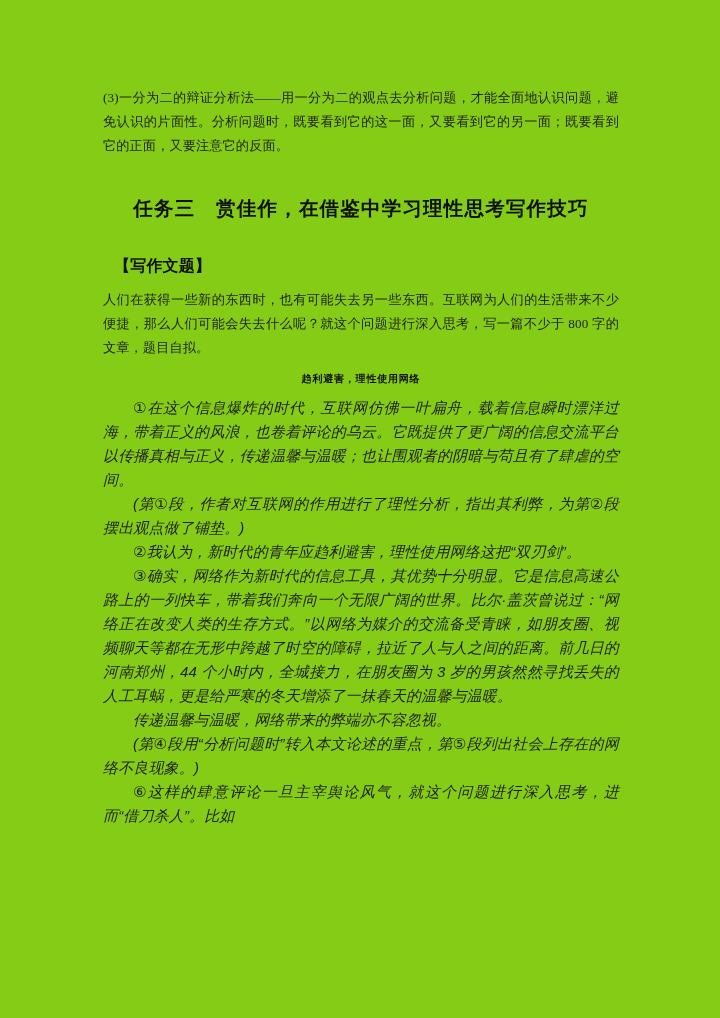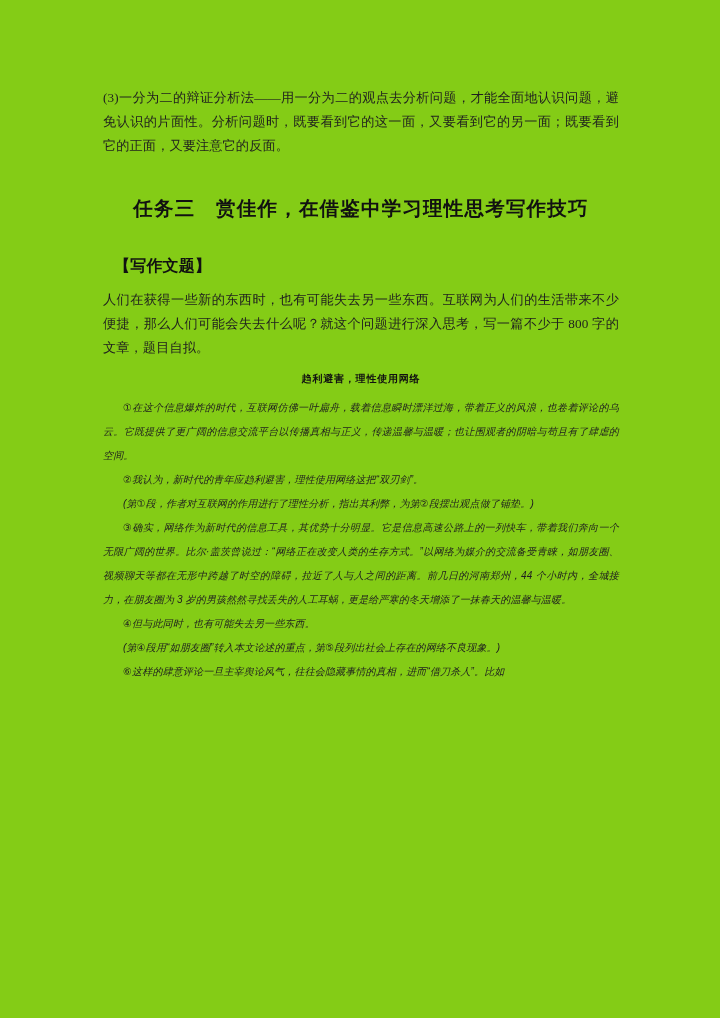--- a/index.html
+++ b/index.html
@@ -84,21 +84,21 @@
     letter-spacing: 0.8px;
     color: #111111;
   }
   .essay-title-wrap {
     margin-top: 8px;
     margin-bottom: 6px;
   }
 
   .para-kai {
     font-family: "Liberation Sans", "DejaVu Sans", sans-serif;
-    font-size: 10px;
+    font-size: 15px;
     line-height: 24px;
     text-align: justify;
     text-justify: inter-character;
     margin: 0;
     text-indent: 2em;
     letter-spacing: 0.15px;
     color: #1f1f1f;
     font-style: italic;
   }
   .para-kai.note {
@@ -130,23 +130,23 @@
     </div>
 
     <div>
 
       <div class="essay-title-wrap">
         <p class="essay-title">趋利避害，理性使用网络</p>
       </div>
 
       <div id="essay-paragraphs">
           <p class="para-kai">①在这个信息爆炸的时代，互联网仿佛一叶扁舟，载着信息瞬时漂洋过海，带着正义的风浪，也卷着评论的乌云。它既提供了更广阔的信息交流平台以传播真相与正义，传递温馨与温暖；也让围观者的阴暗与苟且有了肆虐的空间。</p>
+          <p class="para-kai note">(第①段，作者对互联网的作用进行了理性分析，指出其利弊，为第②段摆出观点做了铺垫。)</p>
           <p class="para-kai">②我认为，新时代的青年应趋利避害，理性使用网络这把“双刃剑”。</p>
-          <p class="para-kai note">(第①段，作者对互联网的作用进行了理性分析，指出其利弊，为第②段摆出观点做了铺垫。)</p>
           <p class="para-kai">③确实，网络作为新时代的信息工具，其优势十分明显。它是信息高速公路上的一列快车，带着我们奔向一个无限广阔的世界。比尔·盖茨曾说过：“网络正在改变人类的生存方式。”以网络为媒介的交流备受青睐，如朋友圈、视频聊天等都在无形中跨越了时空的障碍，拉近了人与人之间的距离。前几日的河南郑州，44 个小时内，全城接力，在朋友圈为 3 岁的男孩然然寻找丢失的人工耳蜗，更是给严寒的冬天增添了一抹春天的温馨与温暖。</p>
-          <p class="para-kai">④但与此同时，也有可能失去另一些东西。</p>
-          <p class="para-kai note">(第④段用“如朋友圈”转入本文论述的重点，第⑤段列出社会上存在的网络不良现象。)</p>
-          <p class="para-kai">⑥这样的肆意评论一旦主宰舆论风气，往往会隐藏事情的真相，进而“借刀杀人”。比如</p>
+          <p class="para-kai">传递温馨与温暖，网络带来的弊端亦不容忽视。</p>
+          <p class="para-kai note">(第④段用“分析问题时”转入本文论述的重点，第⑤段列出社会上存在的网络不良现象。)</p>
+          <p class="para-kai">⑥这样的肆意评论一旦主宰舆论风气，就这个问题进行深入思考，进而“借刀杀人”。比如</p>
         </div>
     </div>
 
   </div>
 </div>
 
 </body></html>

